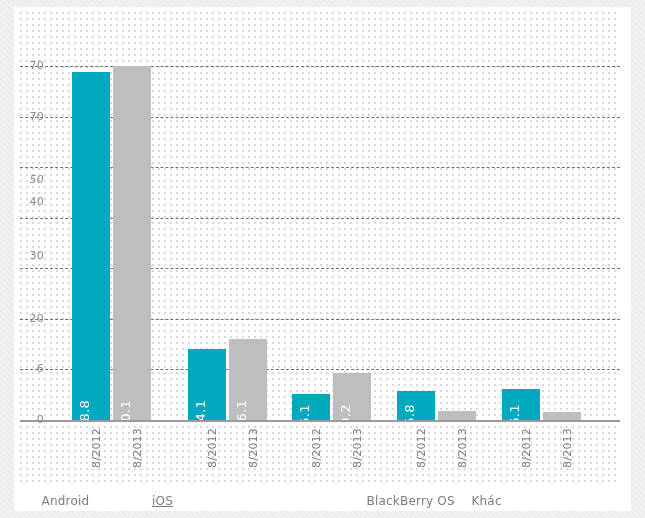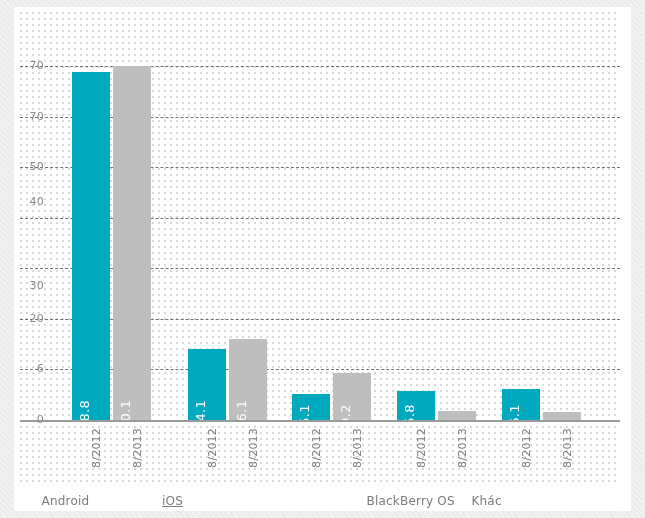--- a/index.html
+++ b/index.html
@@ -173,23 +173,23 @@
         <div class="gridline" style="top: 311.857px; left: 6px;"></div>
         <div class="gridline" style="top: 362.429px; left: 6px;"></div>
       </div>
   </div>
 
   <div id="axis-baseline"></div>
 
   <div id="y-axis">
       <div class="ytick" style="top: 60px;">70</div>
       <div class="ytick" style="top: 110.571px;">70</div>
-      <div class="ytick" style="top: 161px;">50</div>
+      <div class="ytick" style="top: 174px; font-style: italic;">50</div>
       <div class="ytick" style="top: 196px;">40</div>
-      <div class="ytick" style="top: 280px;">30</div>
+      <div class="ytick" style="top: 250px;">30</div>
       <div class="ytick" style="top: 312.857px;">20</div>
       <div class="ytick" style="top: 363.429px;">6</div>
       <div class="ytick" style="top: 414px;">0</div>
     </div>
 
   <div id="bars-layer">
       <div class="bar s2012" style="left: 72px; width: 38px; height: 347.931px;">
         <span class="bar-value">68.8</span>
       </div>
       <div class="date-label" style="left: 72px;"><span>8/2012</span></div>
@@ -222,17 +222,17 @@
       <div class="bar s2012" style="left: 502px; width: 38px; height: 30.8486px;">
         <span class="bar-value">6.1</span>
       </div>
       <div class="date-label" style="left: 502px;"><span>8/2012</span></div>
       <div class="bar s2013" style="left: 543px; width: 38px; height: 7.58571px;"></div>
       <div class="date-label" style="left: 543px;"><span>8/2013</span></div>
     </div>
 
   <div id="category-strip">
       <div class="cat-label" style="left: 21.5px; width: 140px;">Android</div>
-      <div class="cat-label" style="left: 142px; width: 140px; text-decoration: underline;">iOS</div>
+      <div class="cat-label" style="left: 132px; width: 140px; text-decoration: underline;">iOS</div>
       <div class="cat-label" style="left: 346.5px; width: 140px;">BlackBerry OS</div>
       <div class="cat-label" style="left: 451.5px; width: 140px;">Khác</div>
     </div>
 </div>
 
 </body></html>

